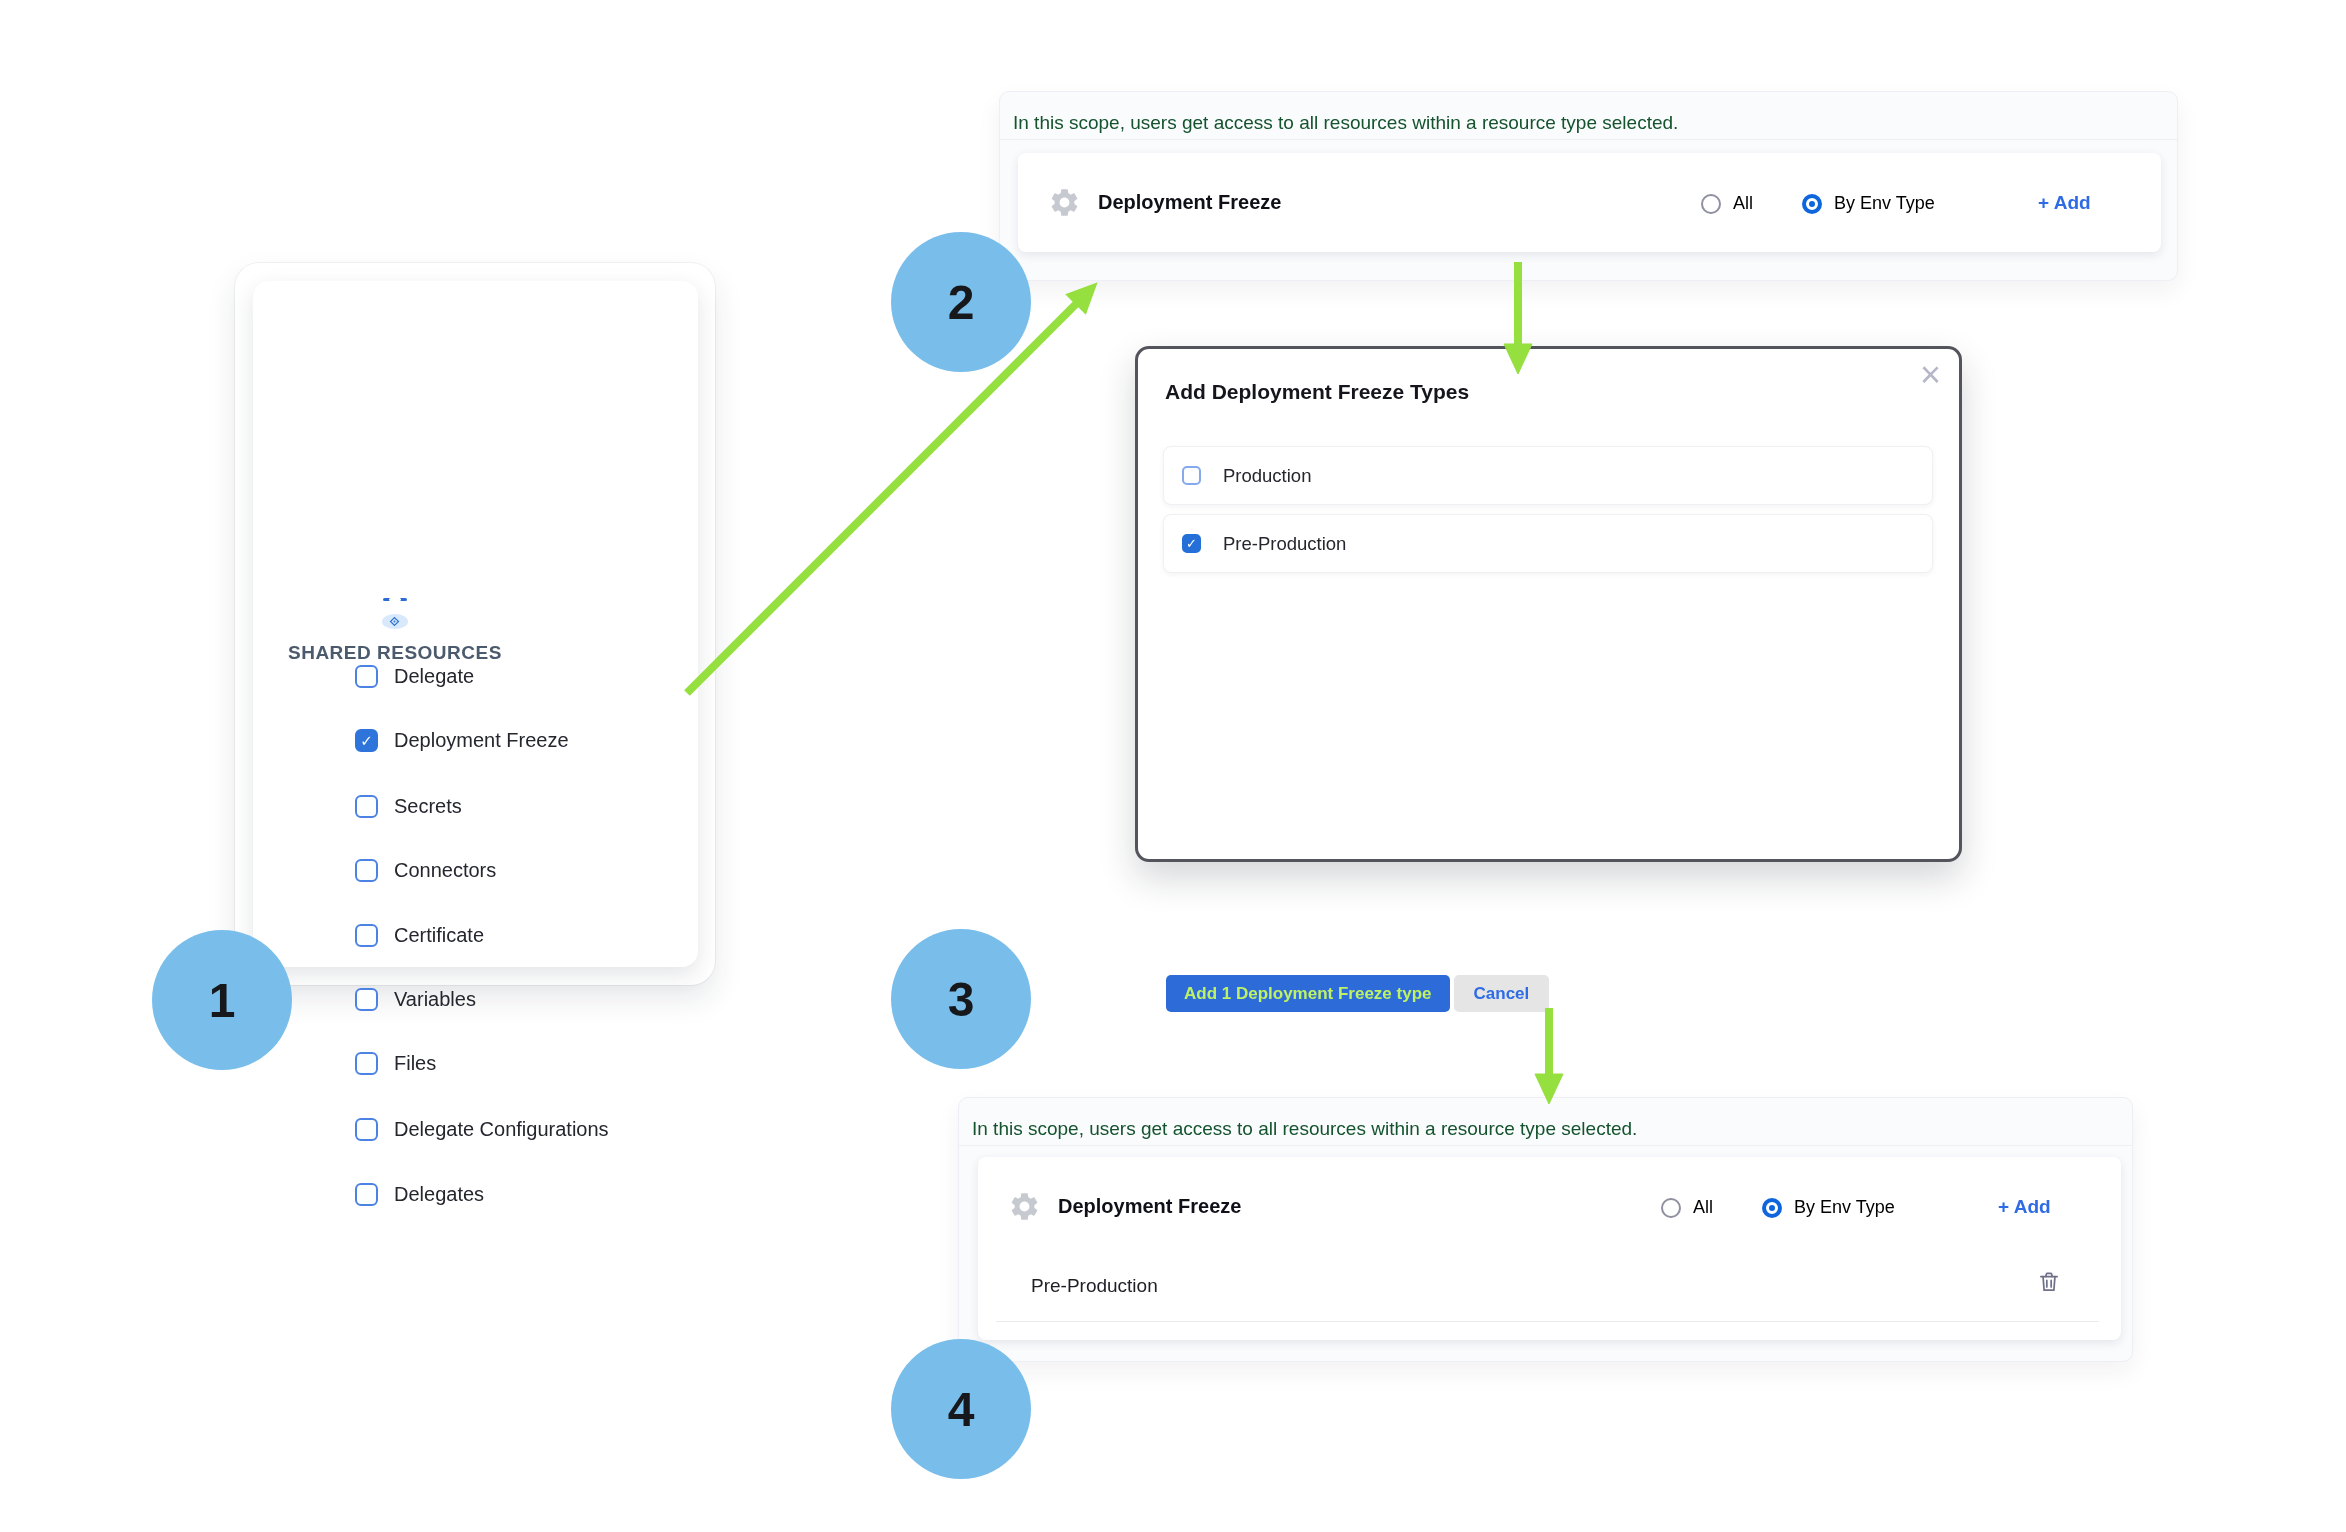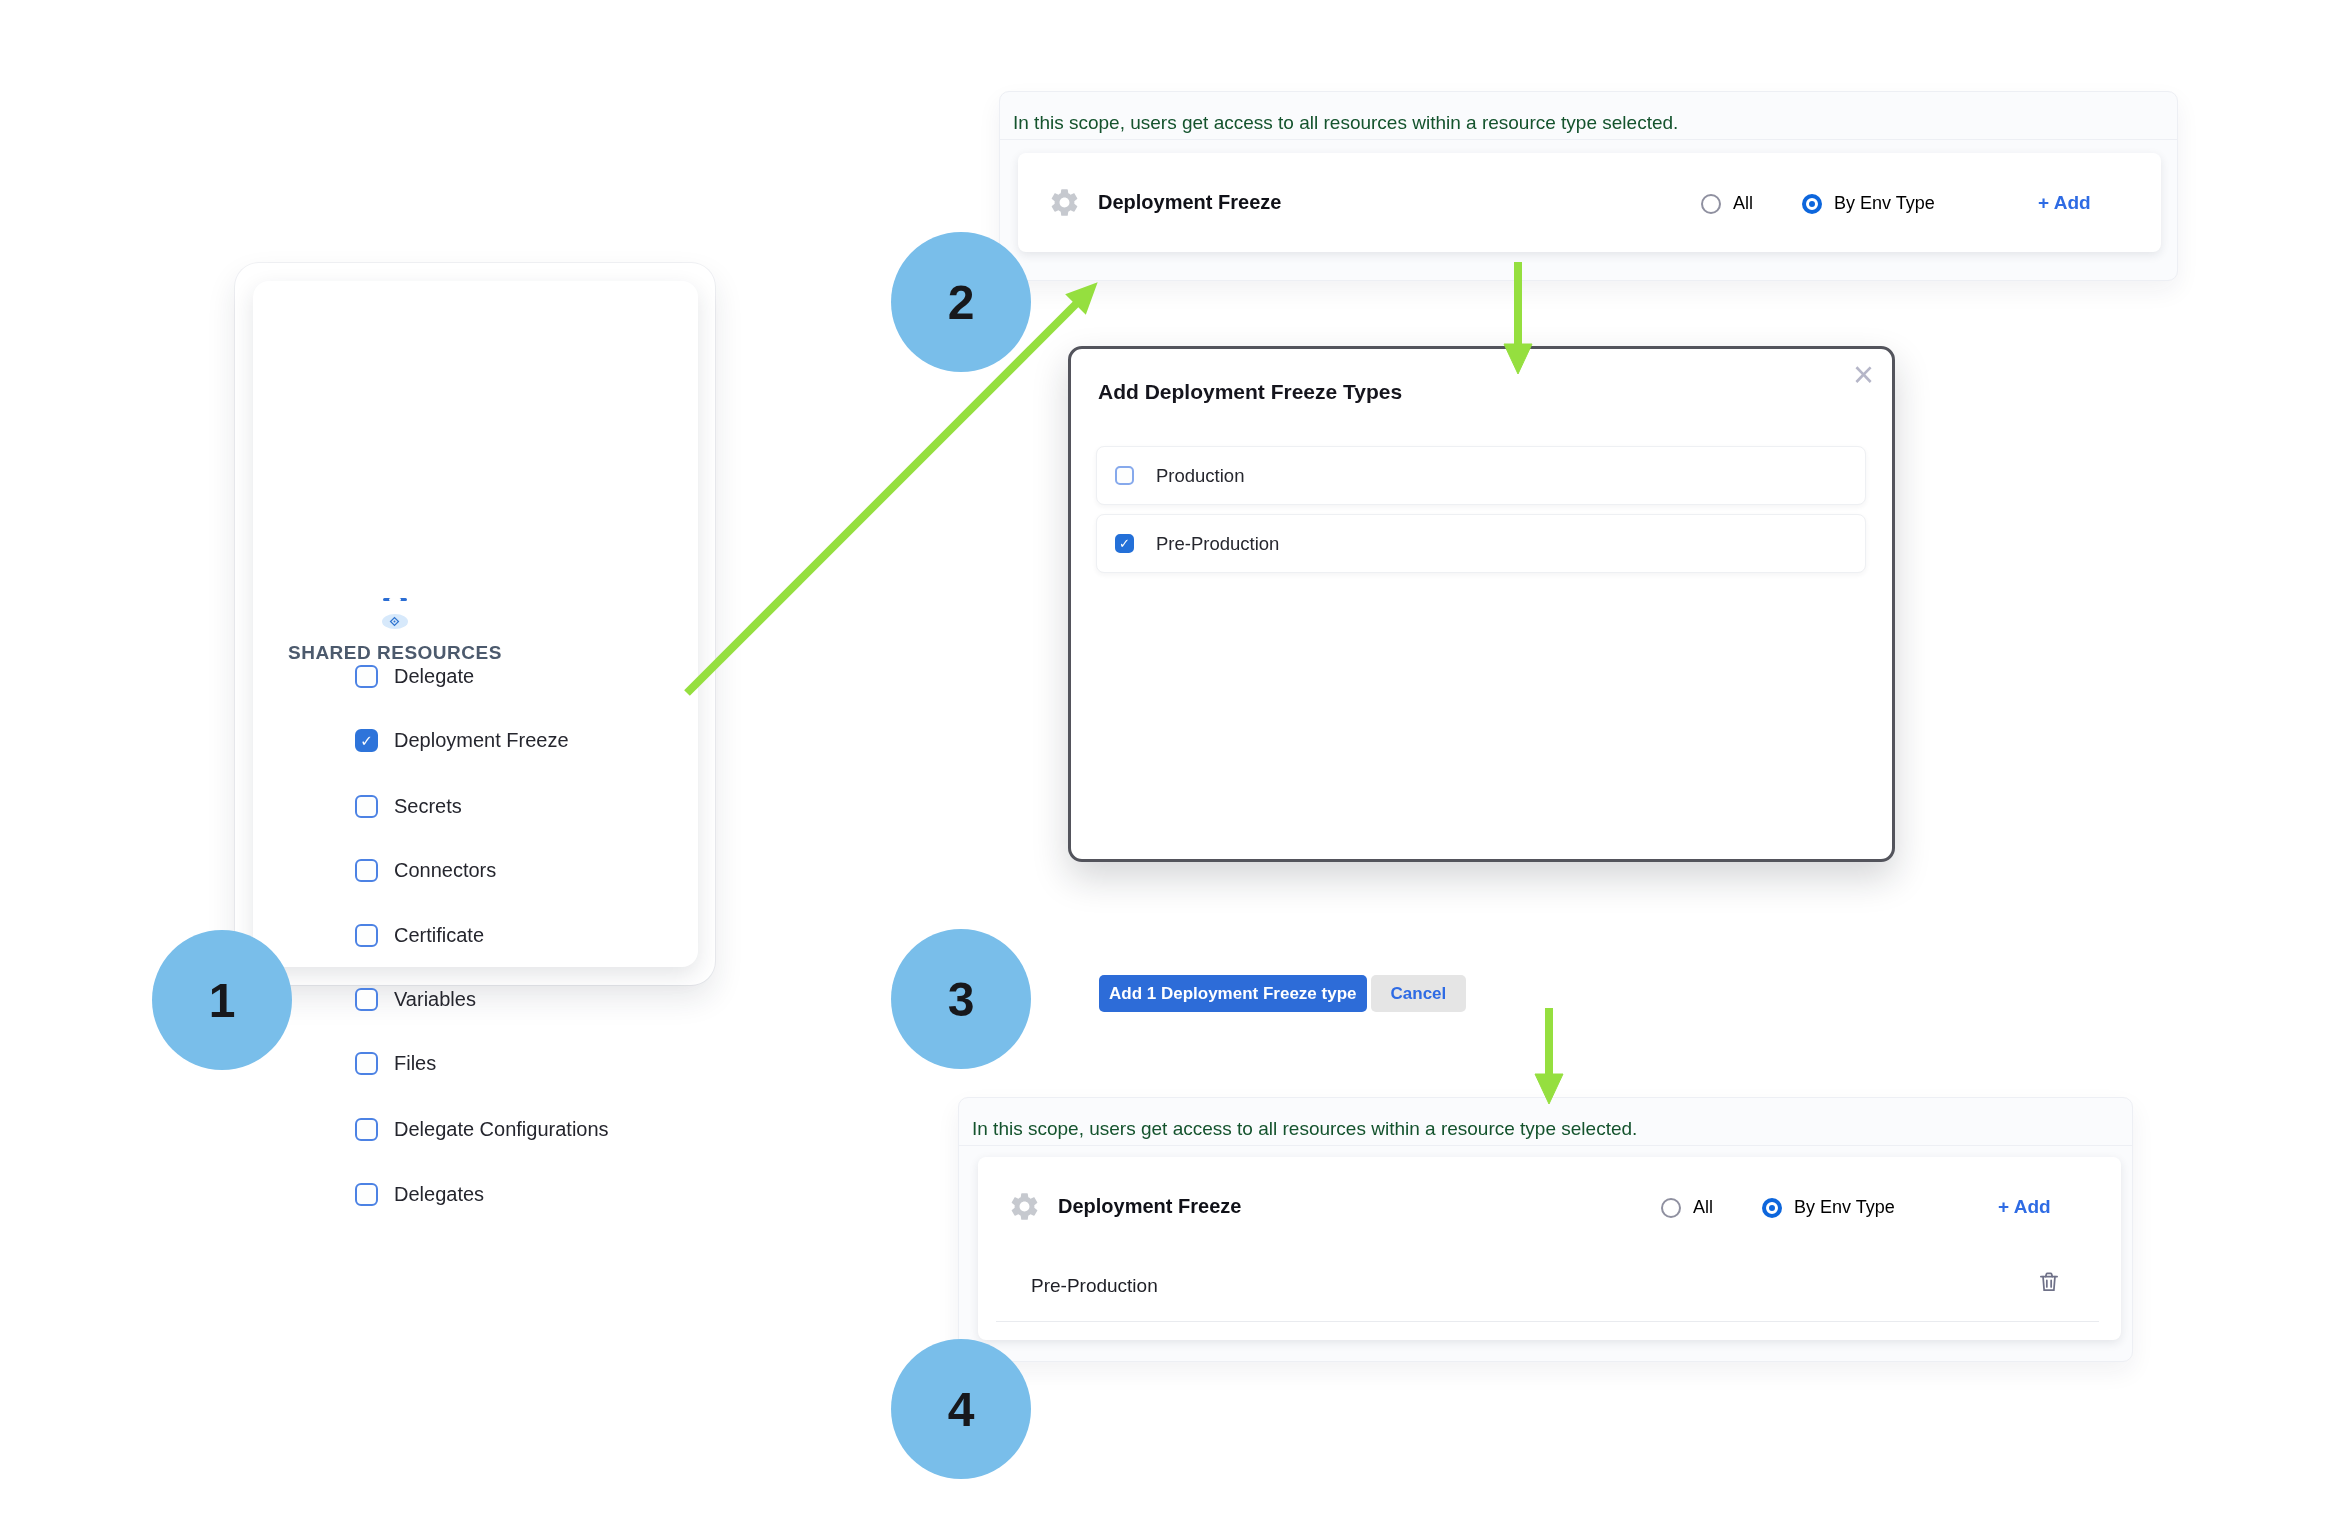--- a/index.html
+++ b/index.html
@@ -39,34 +39,34 @@
   .radio.on::after { content:""; position:absolute; left:4px; top:4px; width:6px; height:6px;
     background:#0d66dc; border:3px solid #fff; border-radius:50%; }
   .radio-opt { position:absolute; top:40px; display:flex; align-items:center; gap:12px; cursor:pointer; }
   .radio-lbl { font-size:18px; color:#000000; }
   .add-link { position:absolute; top:39px; font-size:19px; font-weight:700; color:#2e6be4; cursor:pointer; }
   .pp-row-label { position:absolute; left:53px; top:118px; font-size:19px; color:#1e1f26; }
   .trash-btn { position:absolute; left:1058px; top:112px; width:30px; height:30px; cursor:pointer; }
   .card-divider { position:absolute; left:18px; right:22px; top:164px; height:1px; background:#e9ebef; }
 
   
-  .modal { position:absolute; left:1068px; top:346px; width:827px; height:516px; background:#fff;
+  .modal { position:absolute; left:1135px; top:346px; width:827px; height:516px; background:#fff;
     border:3px solid #53545c; border-radius:14px; box-shadow:0 16px 36px rgba(20,25,40,.18); z-index:20; }
   .modal-title { position:absolute; left:27px; top:31px; font-size:21px; font-weight:700; color:#15151d; }
   .modal-close { position:absolute; right:18px; top:8px; font-size:36px; font-weight:300; color:#b5b6c8;
     line-height:1; cursor:pointer; }
   .opt-row { position:absolute; left:25px; width:770px; height:59px; background:#fff; border:1px solid #eef0f3;
     border-radius:8px; box-shadow:0 2px 5px rgba(30,40,60,.05); display:flex; align-items:center; gap:22px;
     padding-left:18px; cursor:pointer; }
   .opt-row .cb { width:19px; height:19px; border-radius:5px; border-color:#86a9ec; }
   .opt-row .cb.checked { background:#2470d8; border-color:#2470d8; font-size:13px; }
   .opt-label { font-size:18.5px; color:#26272e; }
   .modal-footer { position:absolute; left:28px; top:626px; display:flex; gap:4px; }
-  .btn-primary { height:37px; padding:0 10px; background:#2d6cd8; border:none; border-radius:5px;
-    color:#ffffff; font-size:17px; font-weight:700; font-family:inherit; cursor:pointer; }
+  .btn-primary { height:37px; padding:0 18px; background:#2d6cd8; border:none; border-radius:5px;
+    color:#bef264; font-size:17px; font-weight:700; font-family:inherit; cursor:pointer; }
   .btn-cancel { height:37px; padding:0 20px; background:#e5e5e5; border:none; border-radius:5px;
     color:#2e6be4; font-size:17px; font-weight:700; font-family:inherit; cursor:pointer; }
 
   
   .step { position:absolute; width:140px; height:140px; border-radius:50%; background:#79beea; z-index:45;
     display:flex; align-items:center; justify-content:center; font-size:48px; font-weight:600; color:#17181c; }
   .arrows { position:absolute; left:0; top:0; z-index:40; pointer-events:none; }
   .z10 { z-index:10; }
 </style>
 </head>

